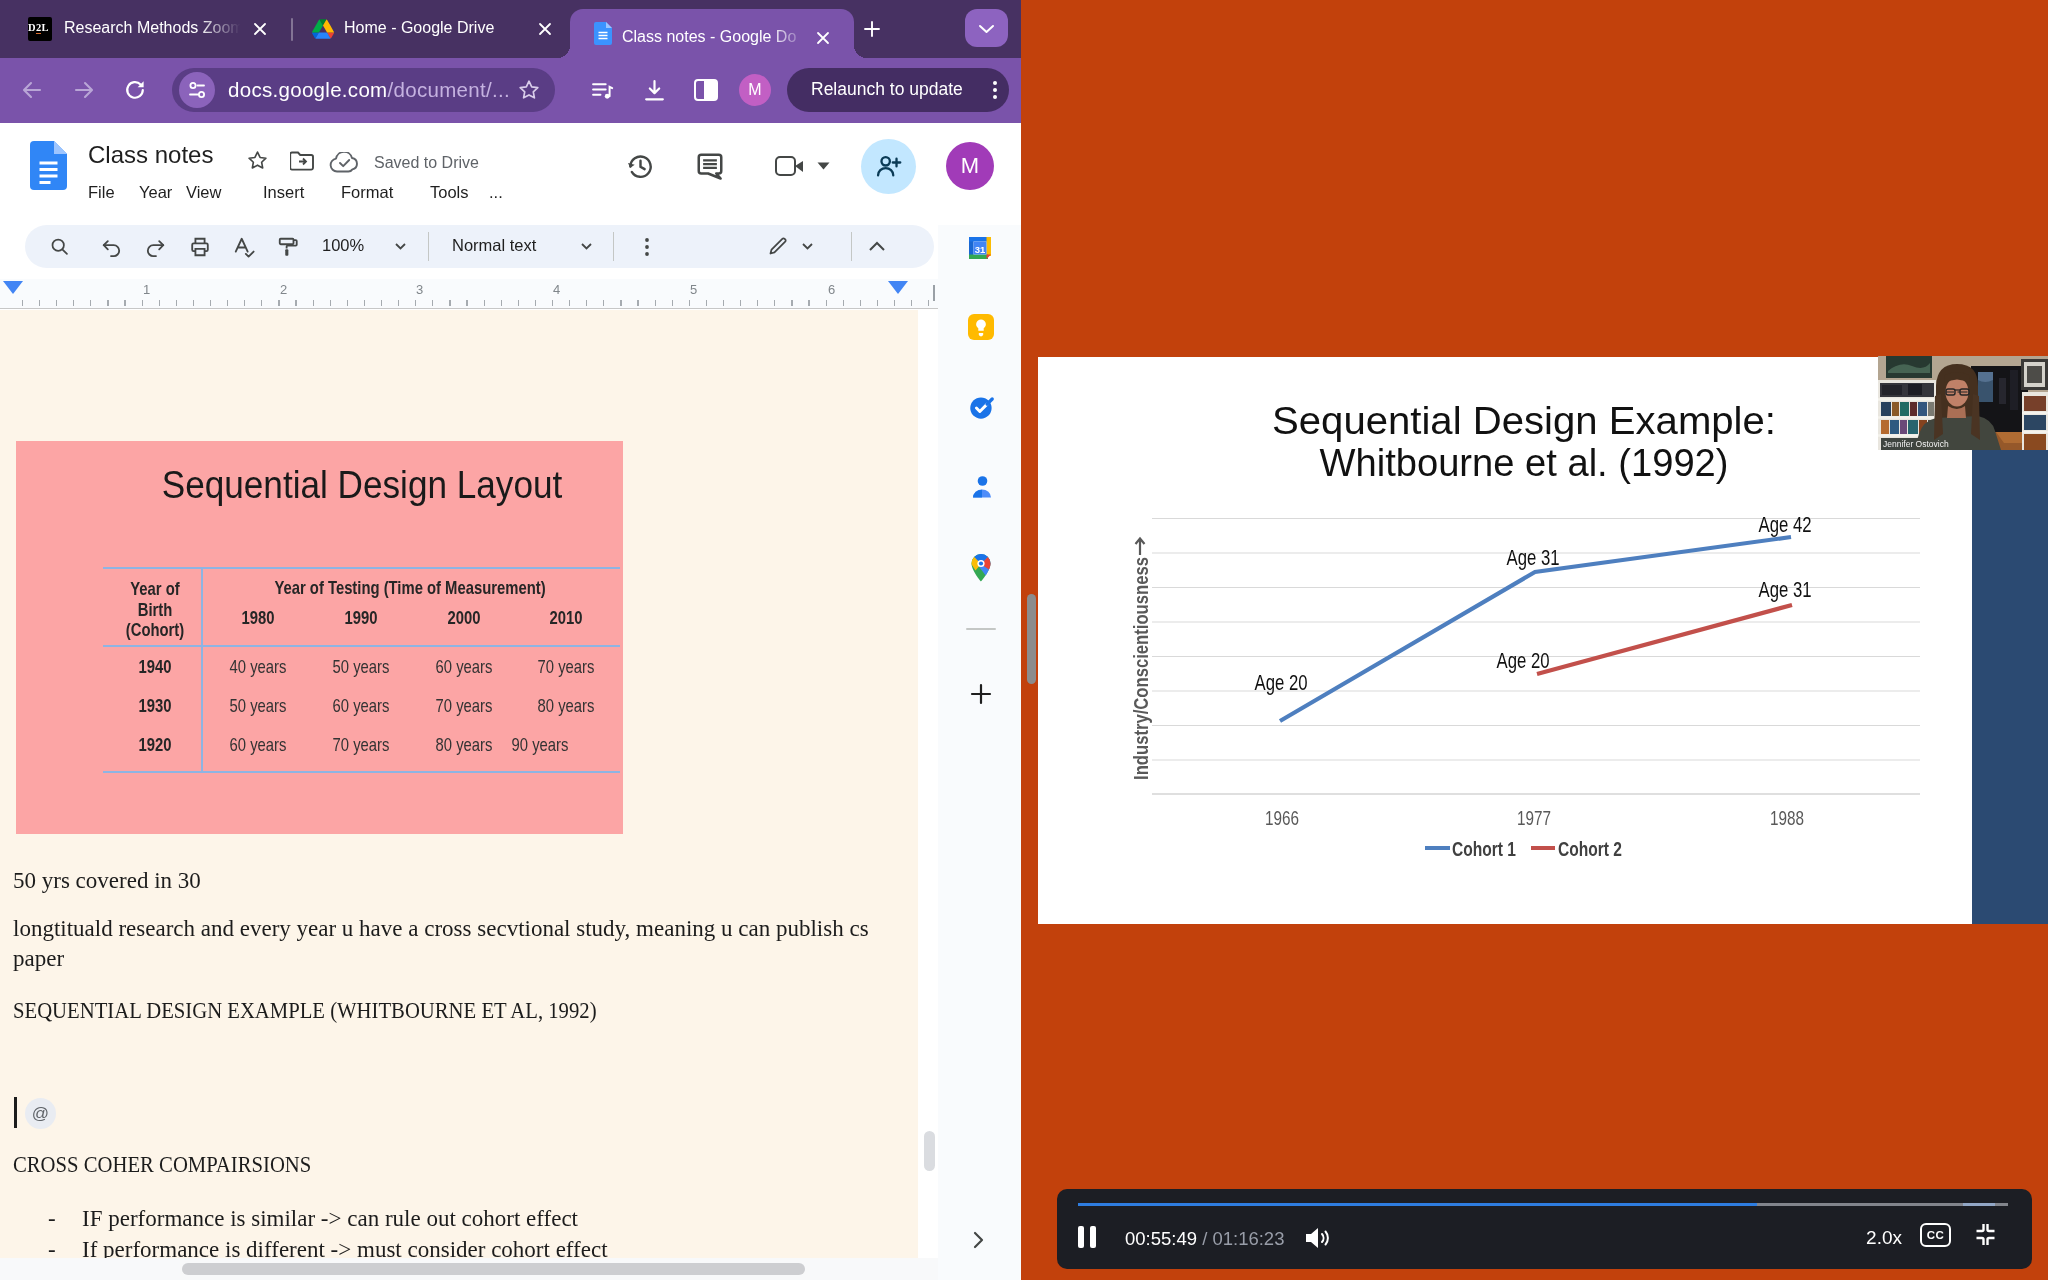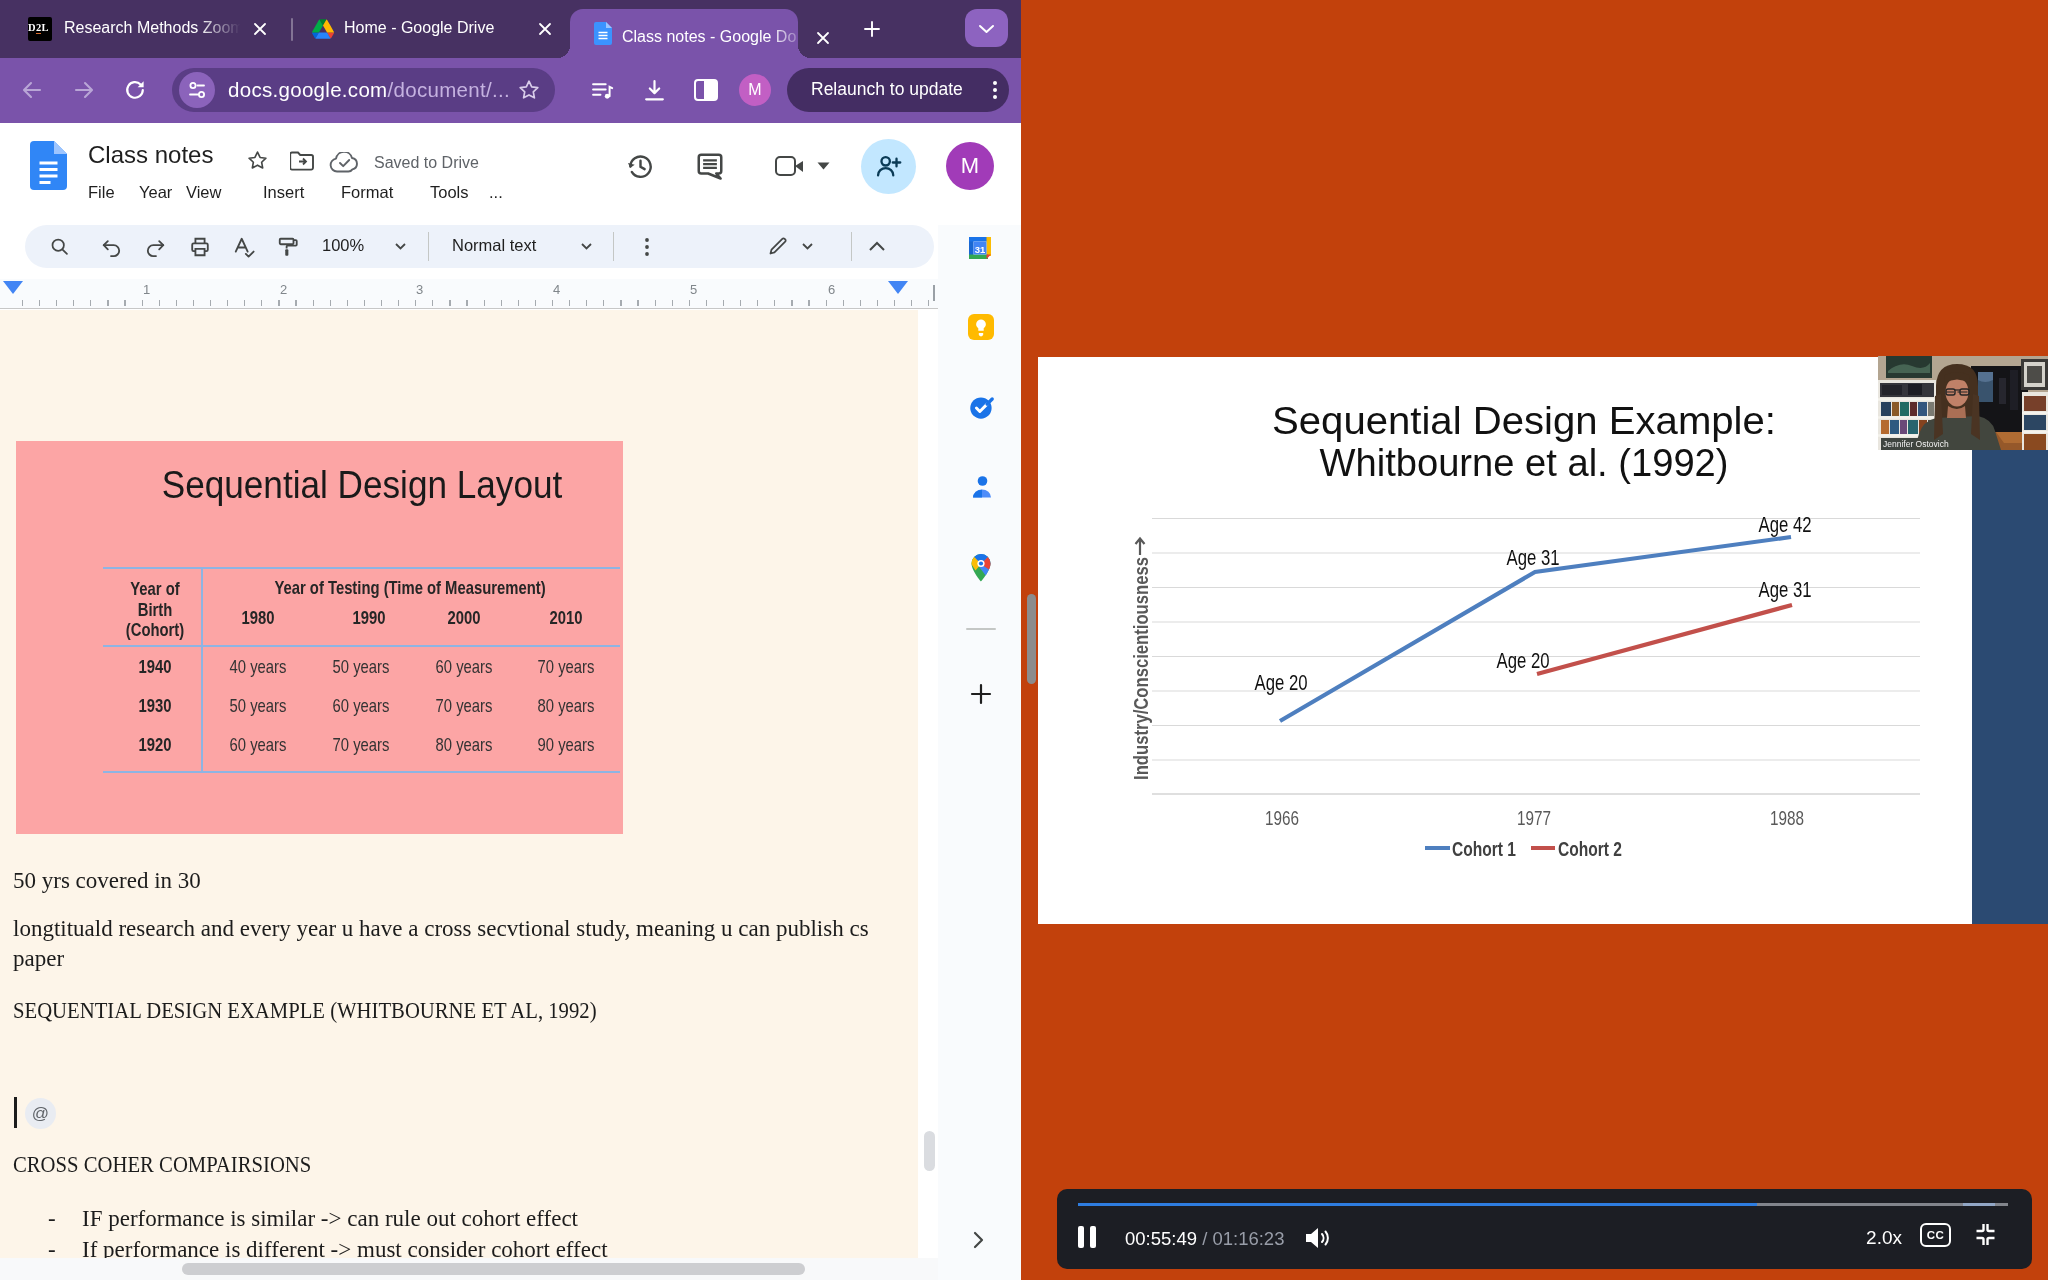--- a/index.html
+++ b/index.html
@@ -4,21 +4,21 @@
 <style>
   * { margin:0; padding:0; box-sizing:border-box; }
   html,body { width:2048px; height:1280px; overflow:hidden; background:#000; }
   #root { position:absolute; top:0; left:0; width:2048px; height:1280px; font-family:"Liberation Sans",sans-serif; }
   .a { position:absolute; }
   svg { display:block; }
 
   
   #tabstrip { position:absolute; top:0; left:0; width:1021px; height:58px; background:#473162; }
   #chromebar { position:absolute; top:58px; left:0; width:1021px; height:65px; background:#7a53aa; }
-  #activetab { position:absolute; left:570px; top:9px; width:228px; height:49px; background:#7a53aa; border-radius:13px 13px 0 0;padding-left:32px; }
+  #activetab { position:absolute; left:570px; top:9px; width:284px; height:49px; background:#7a53aa; border-radius:13px 13px 0 0;padding-left:32px; }
   .tabtxt { position:absolute; top:19px; font-size:16px; color:#fff; white-space:nowrap; overflow:hidden; }
   .tabx { position:absolute; top:21px; width:16px; height:16px; }
   .tabx svg { width:16px; height:16px; }
   #addrbar { position:absolute; left:172px; top:10px; width:383px; height:44px; background:#5a3d85; border-radius:22px; }
   #relaunch { position:absolute; left:787px; top:10px; width:222px; height:44px; background:#442d63; border-radius:22px; }
   #chevbtn { position:absolute; left:965px; top:9px; width:43px; height:38px; background:#8d63c0; border-radius:12px; }
 
   
   #docs { position:absolute; top:0; left:0; width:1021px; height:1280px; }
   #pill { position:absolute; left:25px; top:225px; width:909px; height:43px; background:#edf2fa; border-radius:22px; }
@@ -330,39 +330,39 @@
       <div class="tb" style="left:87px;top:126px;width:517px;height:2px;"></div>
       <div class="tb" style="left:87px;top:204px;width:517px;height:2px;"></div>
       <div class="tb" style="left:87px;top:330px;width:517px;height:2px;"></div>
       <div class="tb" style="left:185px;top:126px;width:2px;height:206px;"></div>
 
       <div class="tt" style="left:139px;top:137px;"><span class="ctr">Year of</span></div>
       <div class="tt" style="left:139px;top:158px;"><span class="ctr">Birth</span></div>
       <div class="tt" style="left:139px;top:178px;"><span class="ctr">(Cohort)</span></div>
       <div class="tt" style="left:394px;top:136px;"><span class="ctr">Year of Testing (Time of Measurement)</span></div>
       <div class="tt" style="left:242px;top:166px;"><span class="ctr">1980</span></div>
-      <div class="tt" style="left:345px;top:166px;padding-left:8px;"><span class="ctr">1990</span></div>
+      <div class="tt" style="left:345px;top:166px;"><span class="ctr">1990</span></div>
       <div class="tt" style="left:448px;top:166px;"><span class="ctr">2000</span></div>
       <div class="tt" style="left:550px;top:166px;"><span class="ctr">2010</span></div>
 
       <div class="tt" style="left:139px;top:215px;"><span class="ctr">1940</span></div>
       <div class="tv" style="left:242px;top:215px;"><span class="ctr">40 years</span></div>
       <div class="tv" style="left:345px;top:215px;"><span class="ctr">50 years</span></div>
       <div class="tv" style="left:448px;top:215px;"><span class="ctr">60 years</span></div>
       <div class="tv" style="left:550px;top:215px;"><span class="ctr">70 years</span></div>
       <div class="tt" style="left:139px;top:254px;"><span class="ctr">1930</span></div>
       <div class="tv" style="left:242px;top:254px;"><span class="ctr">50 years</span></div>
       <div class="tv" style="left:345px;top:254px;"><span class="ctr">60 years</span></div>
       <div class="tv" style="left:448px;top:254px;"><span class="ctr">70 years</span></div>
       <div class="tv" style="left:550px;top:254px;"><span class="ctr">80 years</span></div>
       <div class="tt" style="left:139px;top:293px;"><span class="ctr">1920</span></div>
       <div class="tv" style="left:242px;top:293px;"><span class="ctr">60 years</span></div>
       <div class="tv" style="left:345px;top:293px;"><span class="ctr">70 years</span></div>
       <div class="tv" style="left:448px;top:293px;"><span class="ctr">80 years</span></div>
-      <div class="tv" style="left:550px;top:293px;text-align:right;"><span class="ctr">90 years</span></div>
+      <div class="tv" style="left:524px;top:293px;text-align:right;"><span class="ctr">90 years</span></div>
     </div>
 
     <div class="serif" style="left:13px;top:558px;">50 yrs covered in 30</div>
     <div class="serif" style="left:13px;top:606px;">longtituald research and every year u have a cross secvtional study, meaning u can publish cs</div>
     <div class="serif" style="left:13px;top:636px;">paper</div>
     <div class="serif" style="left:13px;top:688px;transform:scaleX(.9);">SEQUENTIAL DESIGN EXAMPLE (WHITBOURNE ET AL, 1992)</div>
     <div class="a" style="left:14px;top:787px;width:2.5px;height:31px;background:#1c1c1c;"></div>
     <div class="a" style="left:25px;top:788px;width:31px;height:31px;border-radius:50%;background:#e9ecf2;color:#5f6368;font-size:17px;text-align:center;line-height:31px;">@</div>
     <div class="serif" style="left:13px;top:842px;transform:scaleX(.9);">CROSS COHER COMPAIRSIONS</div>
     <div class="serif" style="left:48px;top:896px;">-</div>

